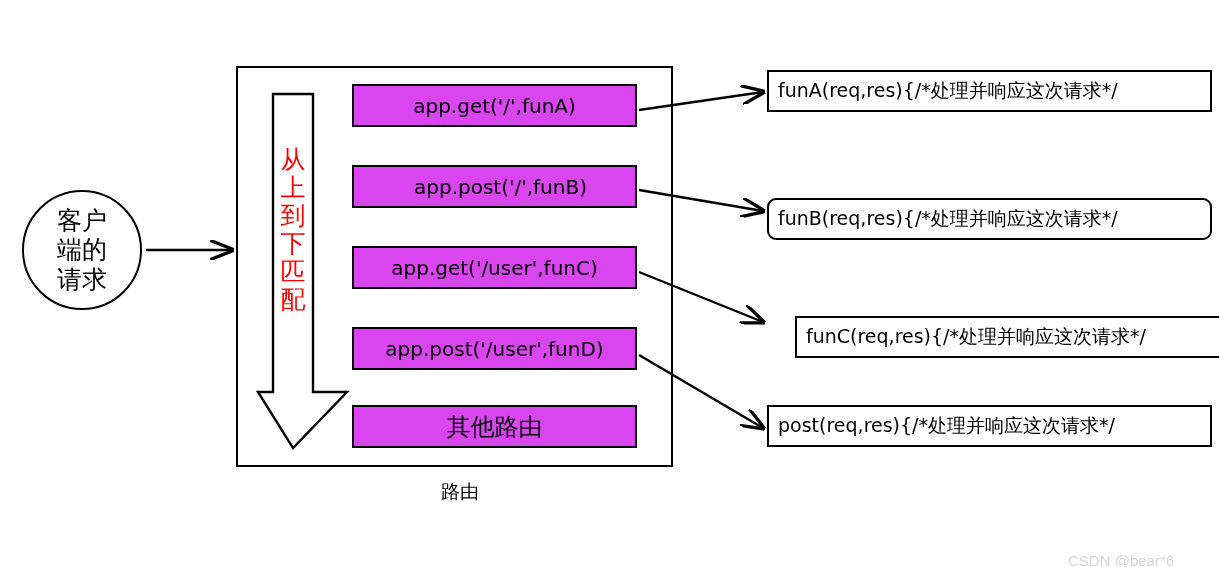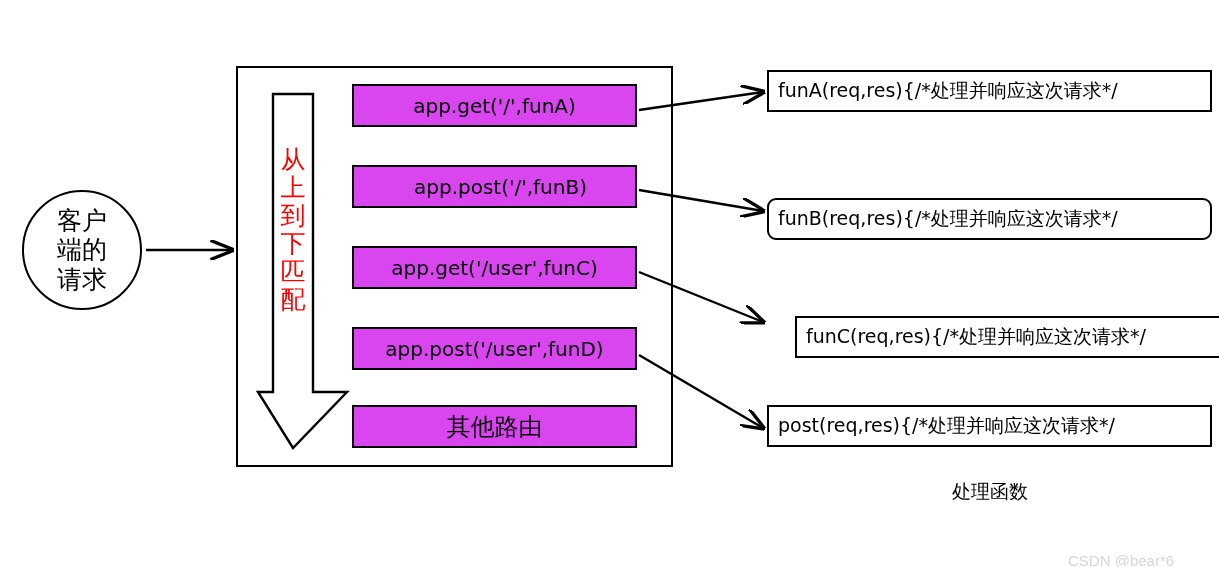--- a/index.html
+++ b/index.html
@@ -170,17 +170,17 @@
   <div class="route-box" style="top:165px;padding-left:12px;">app.post('/',funB)</div>
   <div class="route-box" style="top:327px;">app.post('/user',funD)</div>
   <div class="route-box" style="top:246px;">app.get('/user',funC)</div>
   <div class="route-box cjk" style="top:405px;">其他路由</div>
 
   <div class="handler-box" style="top:70px;">funA(req,res){/*处理并响应这次请求*/</div>
   <div class="handler-box" style="top:198px;border-radius:9px;">funB(req,res){/*处理并响应这次请求*/</div>
   <div class="handler-box" style="top:316px;margin-left:28px;">funC(req,res){/*处理并响应这次请求*/</div>
   <div class="handler-box" style="top:405px;">post(req,res){/*处理并响应这次请求*/</div>
 
-  <div class="caption caption-handler">处理函数</div>
+  <div class="caption caption-router">路由</div>
 
   <div class="watermark">CSDN @bear*6</div>
 
 </div>
 
 </body></html>

